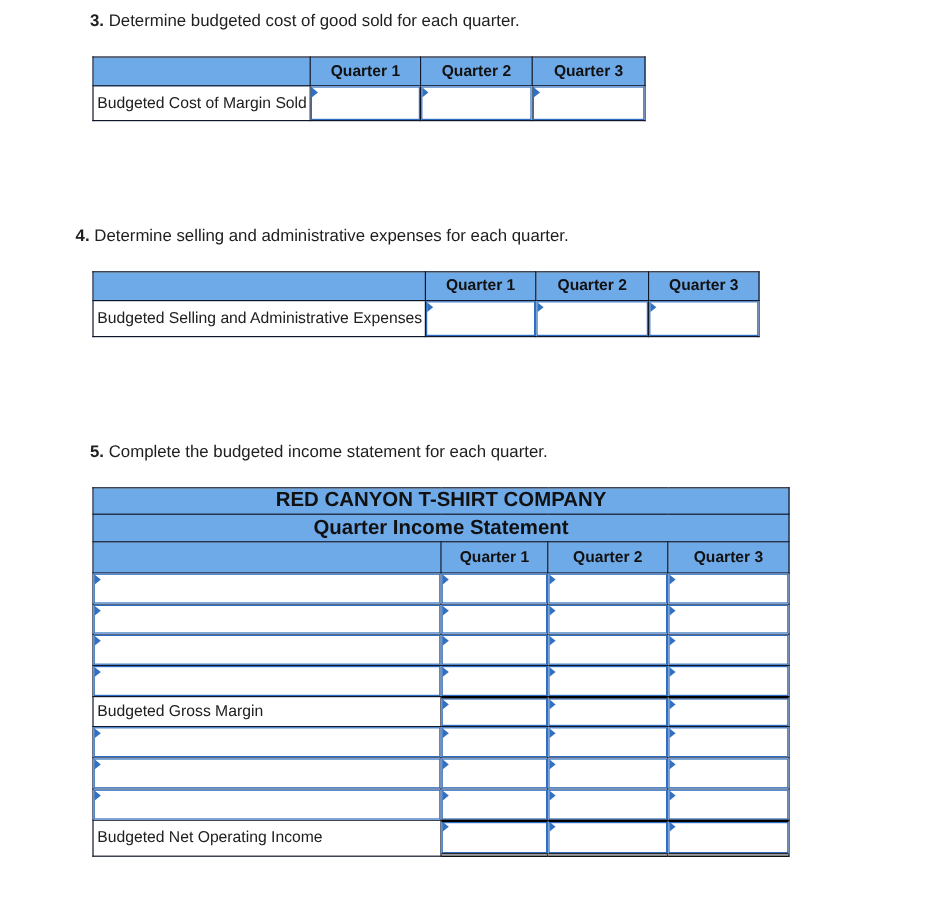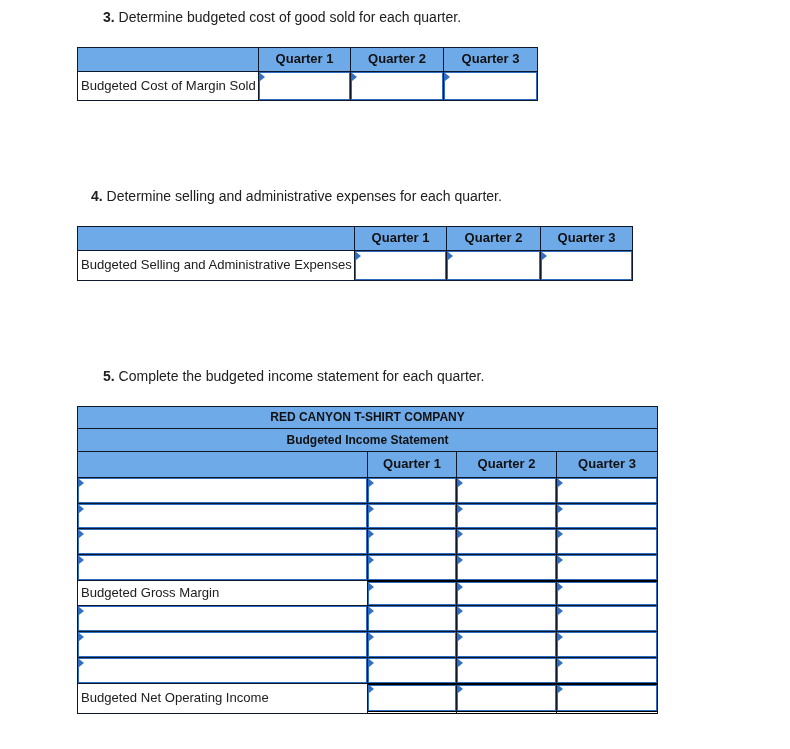--- a/index.html
+++ b/index.html
@@ -1,26 +1,26 @@
 <!DOCTYPE html>
 <html><head>
 <meta charset="utf-8">
 <style>
   html,body{margin:0;padding:0;background:#ffffff;}
   body{width:790px;height:749px;font-family:"Liberation Sans",sans-serif;color:#000;}
   .page{position:relative;width:790px;height:749px;overflow:hidden;background:#fff;}
 
-  .qline{position:absolute;font-size:14px;line-height:16px;color:#202020;white-space:nowrap;margin-left:28px;}
+  .qline{position:absolute;font-size:14px;line-height:16px;color:#202020;white-space:nowrap;}
   .qnum{font-weight:bold;}
 
   .tbl{position:absolute;border-collapse:collapse;table-layout:fixed;background:#fff;}
   .tbl td{border:1px solid #0f172a;padding:0;vertical-align:middle;box-sizing:border-box;}
   .tbl td.hdr{background:#6ea9e8;font-weight:bold;font-size:13px;line-height:12px;text-align:center;color:#111;padding-bottom:1px;}
   .hdrblank{background:#6ea9e8;}
-  .tbl td.bigtitle{font-size:12px;}
+  .tbl td.bigtitle{font-size:17px;}
   .tbl td.lbl{font-size:13.1px;line-height:13px;text-align:left;padding-left:3px;padding-bottom:2px;background:#fff;color:#202020;white-space:nowrap;}
   .inpcell{padding:0;background:#fff;position:relative;}
 
   .box{position:absolute;box-sizing:border-box;left:0;top:0;right:0;bottom:0;
        border:1.6px solid #2d6cbe;background:#fff;}
   .ruletop .box{top:1px;}
   .ruledbl .box{bottom:2px;}
   .tri{position:absolute;left:0px;top:-0.2px;width:0;height:0;
        border-top:4px solid transparent;border-bottom:4px solid transparent;
        border-left:5.2px solid #3270c1;}
@@ -125,21 +125,21 @@
         <col style="width:290px">
         <col style="width:89px">
         <col style="width:100px">
         <col style="width:101px">
       </colgroup>
     <tbody id="t5body">
       <tr>
         <td class="hdr bigtitle" colspan="4" style="height:22px">RED CANYON T-SHIRT COMPANY</td>
       </tr>
       <tr>
-        <td class="hdr bigtitle" colspan="4" style="height:23px">Budgeted Income Statement</td>
+        <td class="hdr bigtitle" colspan="4" style="height:23px">Quarter Income Statement</td>
       </tr>
       <tr>
         <td class="hdrblank" style="height:26px"></td>
         <td class="hdr">Quarter 1</td>
         <td class="hdr">Quarter 2</td>
         <td class="hdr">Quarter 3</td>
       </tr>
       <tr style="height:25.7px">
         <td class="inpcell">
             <div class="box">

